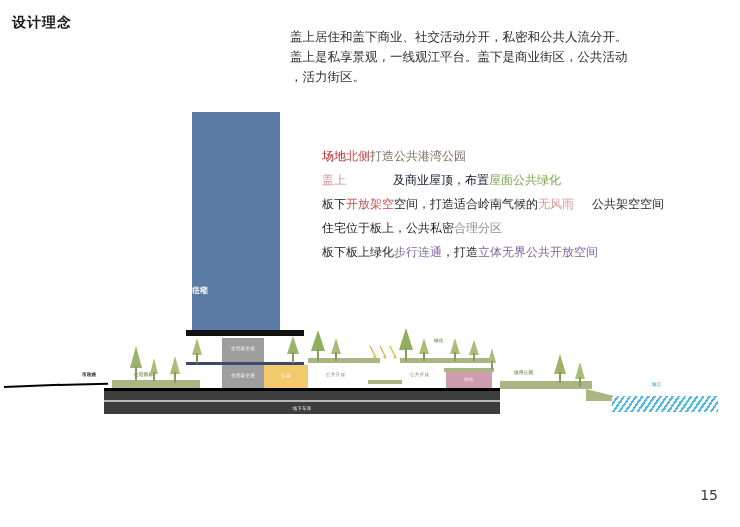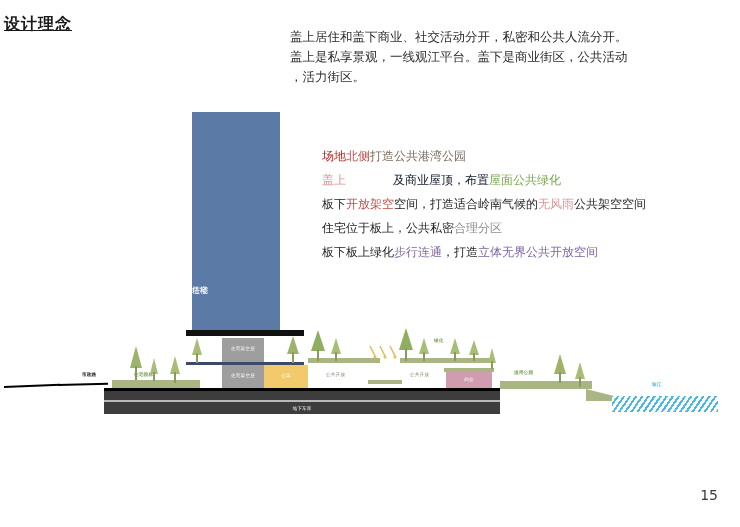--- a/index.html
+++ b/index.html
@@ -7,23 +7,23 @@
     width:740px;height:527px;
     background:#ffffff;
     font-family:"DejaVu Sans","Liberation Sans",sans-serif;
     position:relative;overflow:hidden;
     color:#231f20;
   }
   .slide{position:absolute;inset:0;}
 
   
   .title{
-    position:absolute;left:4px;top:14px;
-    font-size:16px;font-weight:bold;letter-spacing:1px;
-    color:#1a1a1a;font-family:"DejaVu Sans","Liberation Sans",sans-serif;text-decoration:underline;
+    position:absolute;left:12px;top:14px;
+    font-size:14px;font-weight:bold;letter-spacing:1px;
+    color:#1a1a1a;font-family:"DejaVu Sans","Liberation Sans",sans-serif;
   }
   .subtitle{
     position:absolute;left:32px;top:60px;
     font-size:13px;color:#3a3a3a;letter-spacing:1px;
     font-family:"DejaVu Serif","Liberation Serif",serif;
   }
   .intro{
     position:absolute;left:290px;top:27px;width:440px;
     font-size:12.5px;line-height:20px;color:#2d2d2d;
     font-family:"DejaVu Sans","Liberation Sans",sans-serif;
@@ -89,21 +89,21 @@
 
   <div class="intro">
     <div>盖上居住和盖下商业、社交活动分开，私密和公共人流分开。</div>
     <div>盖上是私享景观，一线观江平台。盖下是商业街区，公共活动</div>
     <div>，活力街区。</div>
   </div>
 
   <div class="bullets" id="bullets">
       <div class="row"><span style="color: #b91c1c;">场地</span><span style="color: rgb(192, 80, 77);">北侧</span><span style="color: rgb(122, 106, 90);">打造公共港湾公园</span></div>
       <div class="row"><span style="color: rgb(217, 150, 148);">盖上</span><span style="color: #0f172a; margin-left: 47px;">及商业屋顶，布置</span><span style="color: rgb(119, 166, 75);">屋面公共绿化</span></div>
-      <div class="row"><span style="color: rgb(31, 31, 31);">板下</span><span style="color: rgb(192, 80, 77); text-align: center;">开放架空</span><span style="color: rgb(31, 31, 31);">空间，打造适合岭南气候的</span><span style="color: rgb(217, 150, 148);">无风雨</span><span style="color: rgb(31, 31, 31);">公共架空空间</span></div>
+      <div class="row"><span style="color: rgb(31, 31, 31);">板下</span><span style="color: rgb(192, 80, 77); text-align: center;">开放架空</span><span style="color: rgb(31, 31, 31);">空间，打造适合岭南气候的</span><span style="color: rgb(217, 150, 148);">无风雨</span><span style="color: rgb(31, 31, 31); padding-left: 18px;">公共架空空间</span></div>
       <div class="row"><span style="color: rgb(31, 31, 31);">住宅位于板上，公共私密</span><span style="color: rgb(142, 142, 142);">合理分区</span></div>
       <div class="row"><span style="color: rgb(31, 31, 31);">板下板上绿化</span><span style="color: rgb(128, 100, 162);">步行连通</span><span style="color: rgb(31, 31, 31);">，打造</span><span style="color: rgb(128, 100, 162);">立体无界公共开放空间</span></div>
     </div>
 
   <div class="sec">
 
     <div class="tower" style="left:192px;top:12px;width:88px;height:218px;"></div>
     <div class="tower-label" style="left:192px;top:185px;width:88px;">
       <div>住宅</div>
       <div>塔楼</div>

